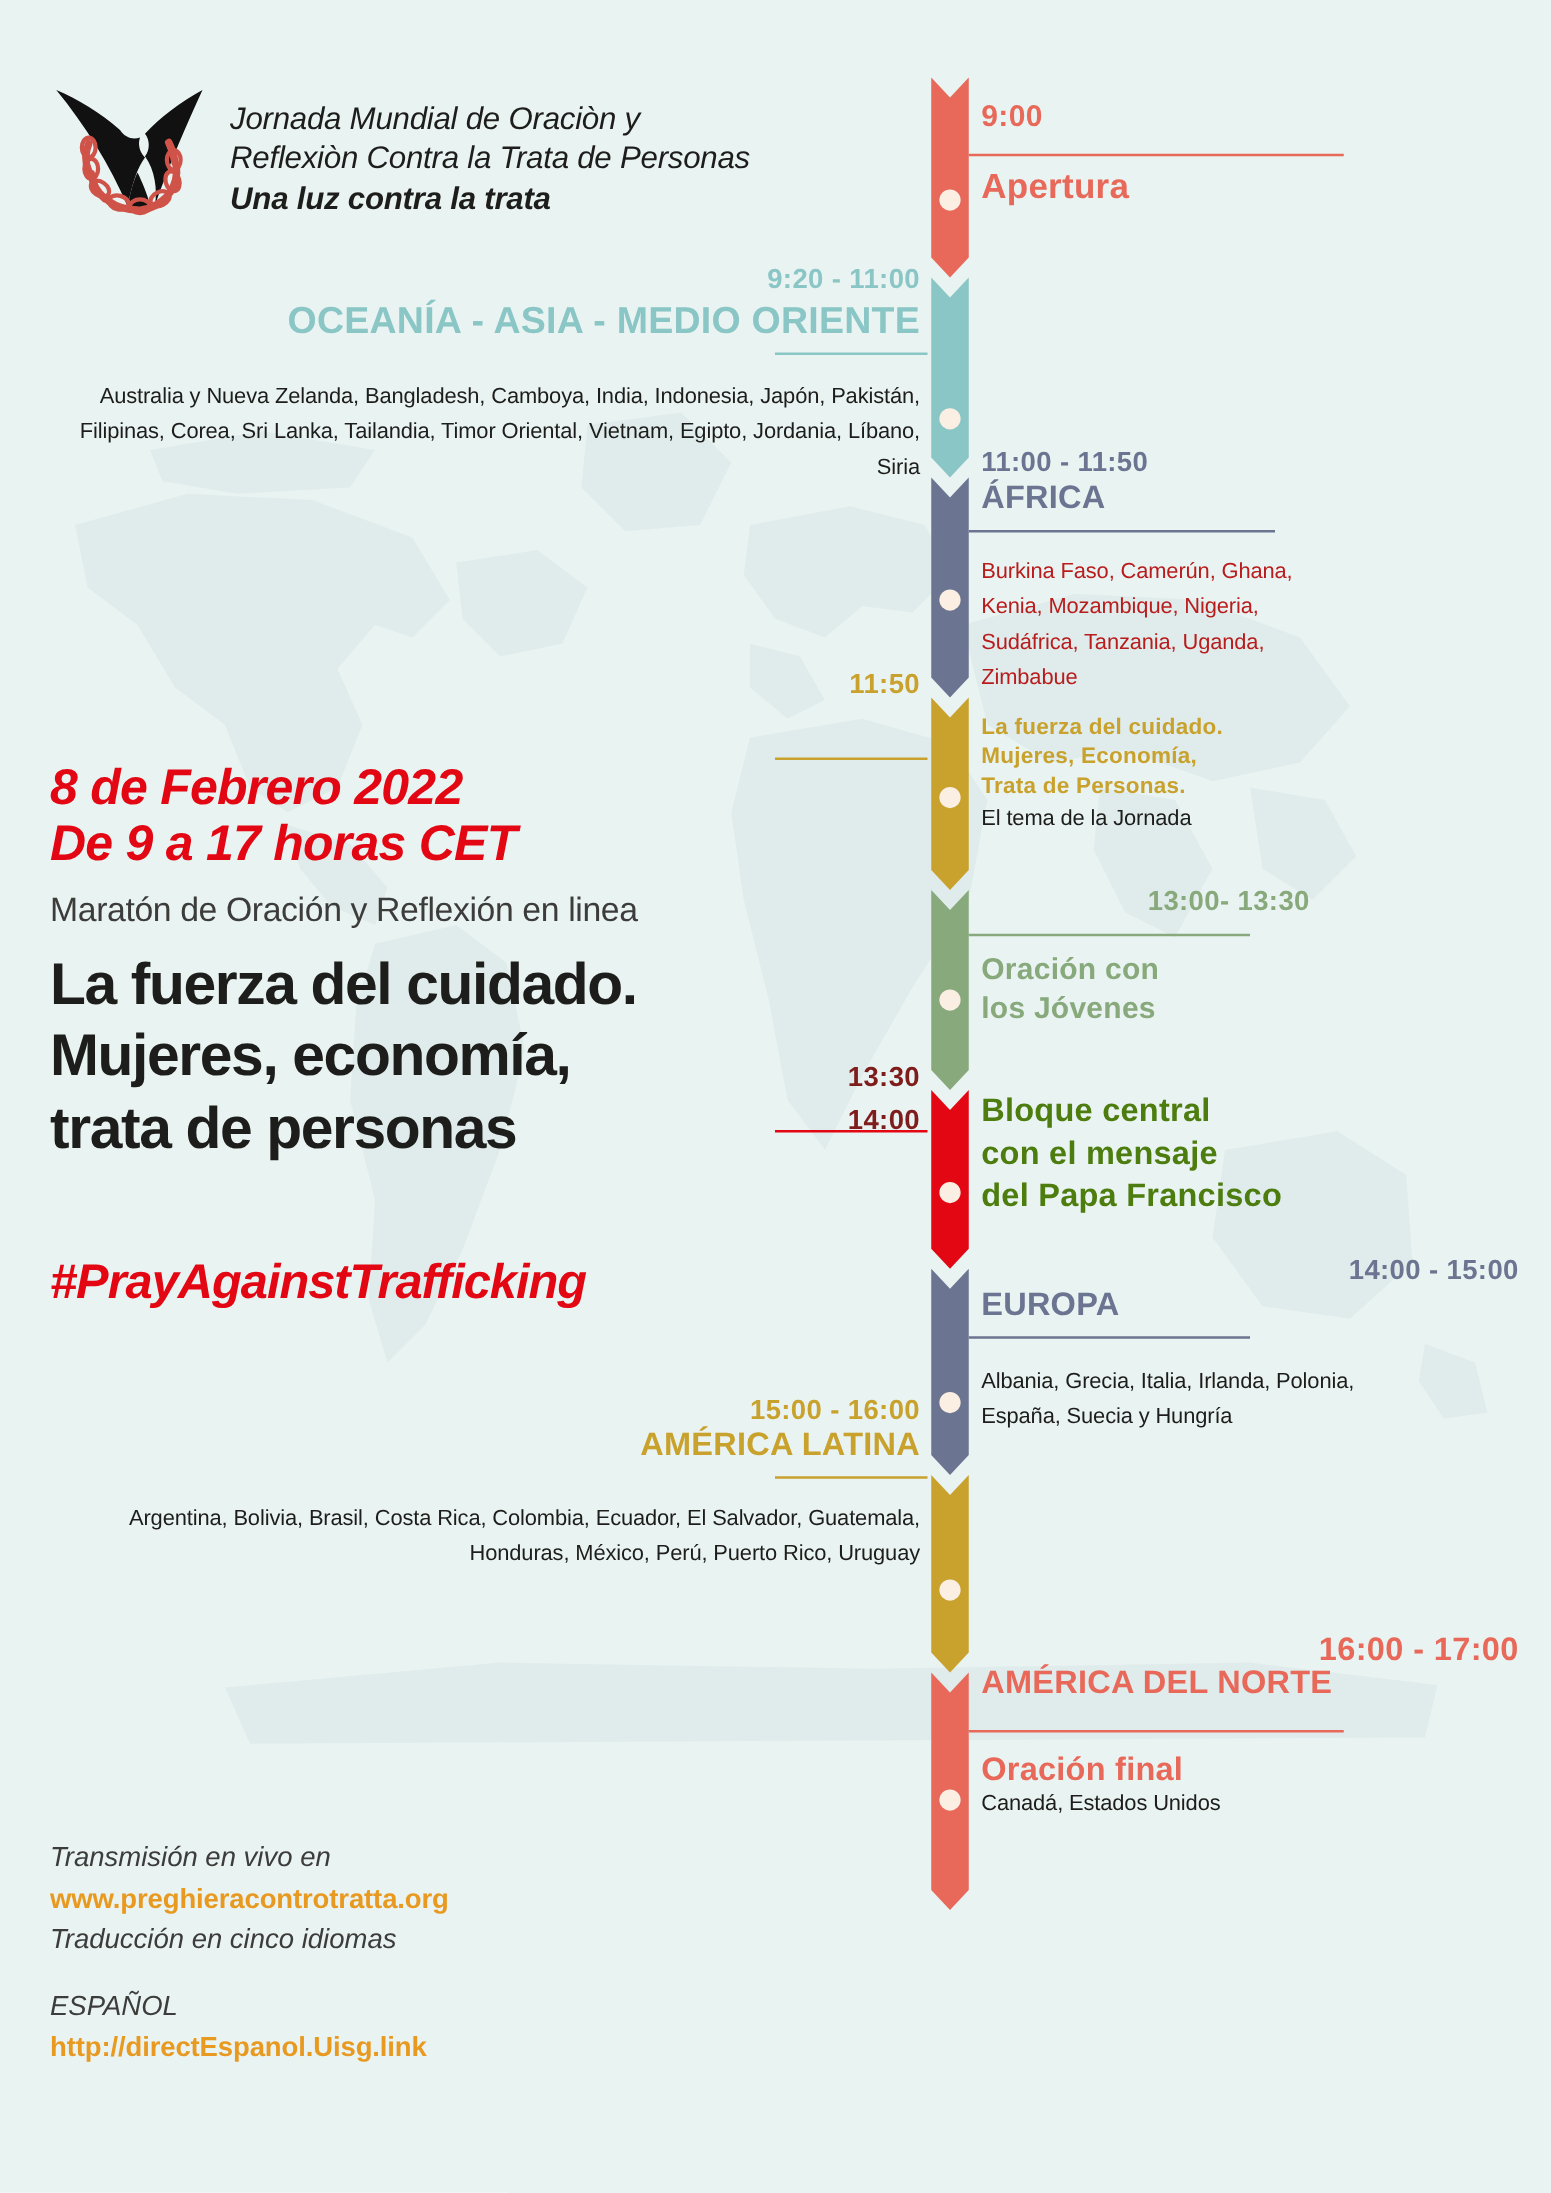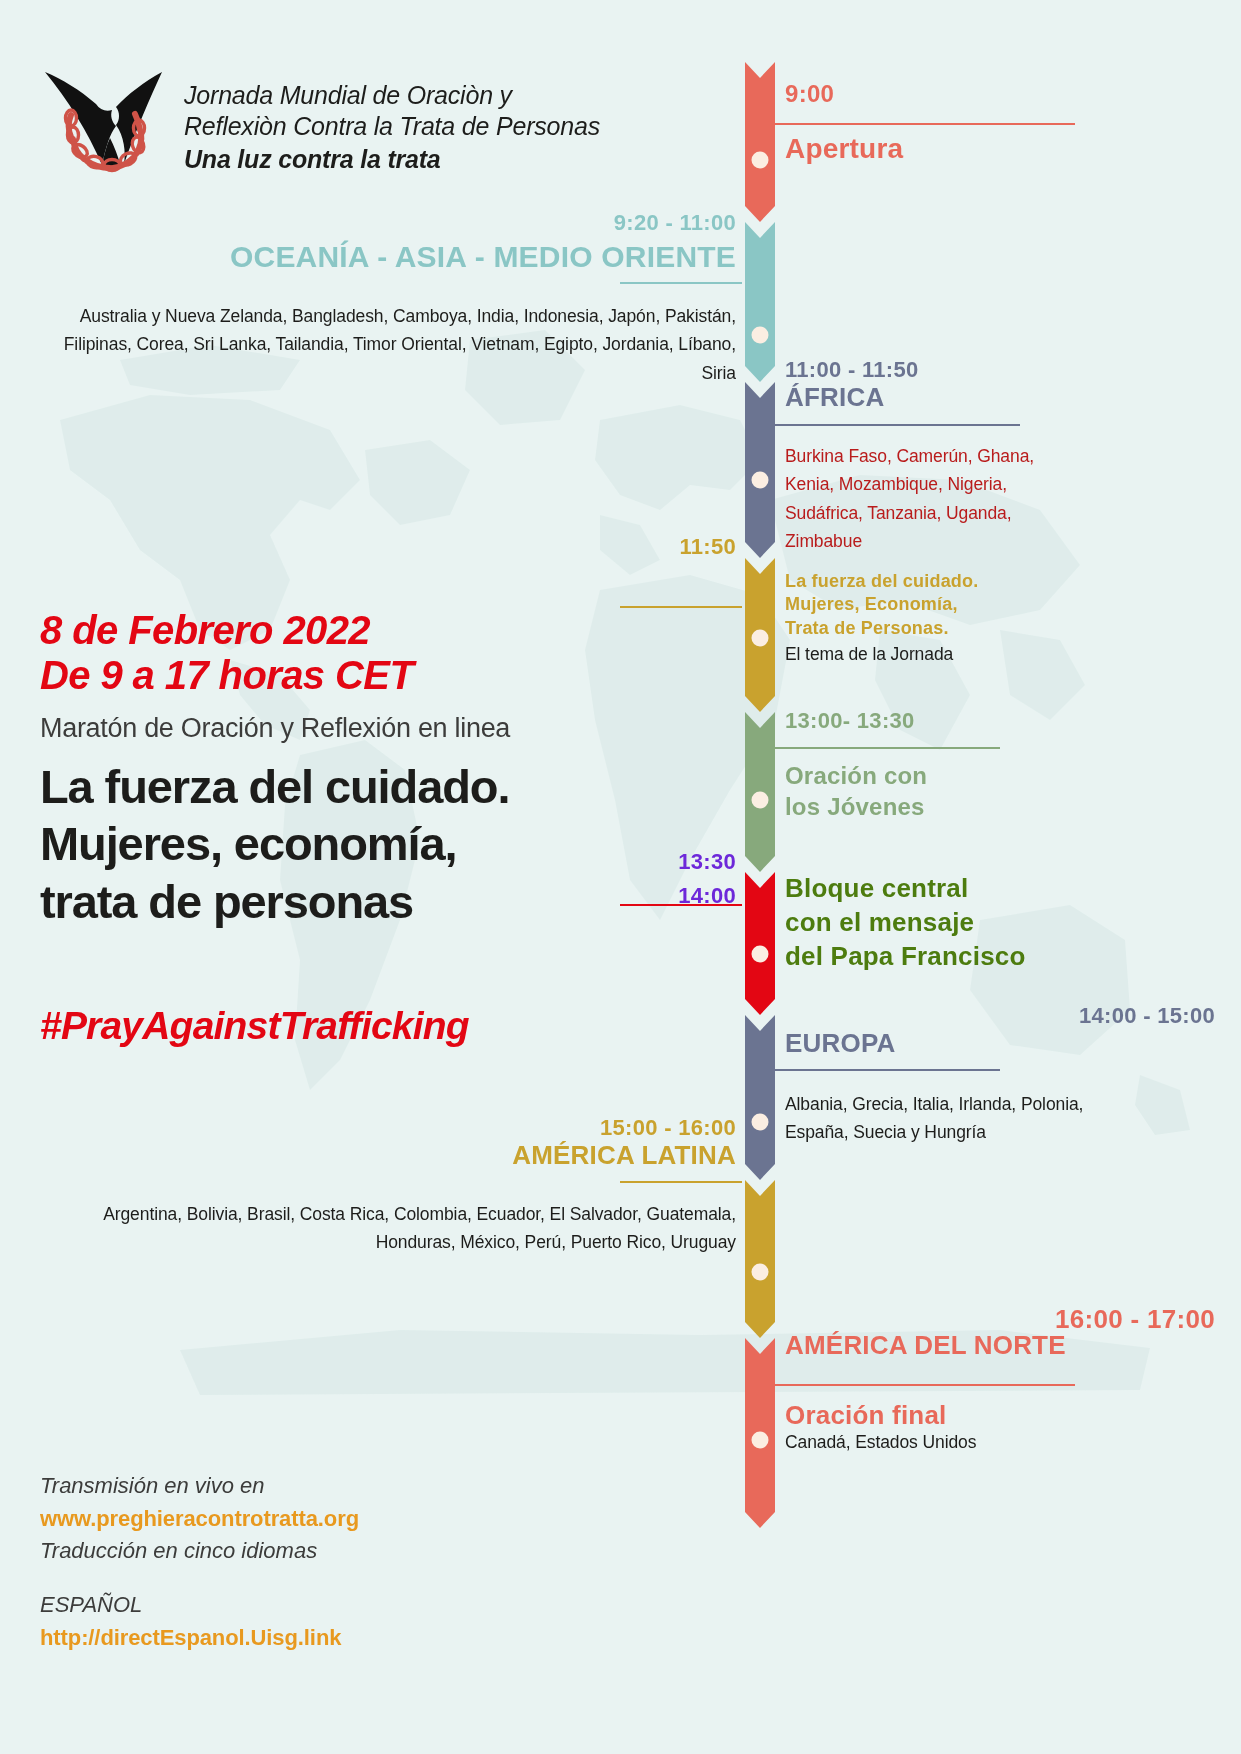--- a/index.html
+++ b/index.html
@@ -205,26 +205,26 @@
     <div class="tl-label right" style="left: 785px; width: 300px; text-align: left; top: 442px; color: #b91c1c; font-size: 17.5px; line-height: 1.62; letter-spacing: -0.1px;">Burkina Faso, Camerún, Ghana, Kenia, Mozambique, Nigeria, Sudáfrica, Tanzania, Uganda, Zimbabue</div>
     <div class="tl-label right" style="left: 10px; width: 726px; text-align: right; top: 530px; color: rgb(201, 162, 46); font-size: 22px; font-weight: bold; line-height: 1.55; letter-spacing: 0.3px;">
       <div>11:50</div>
     </div>
     <div class="tl-label right" style="left: 785px; width: 430px; text-align: left; top: 570px; color: rgb(201, 162, 46); font-size: 18px; font-weight: bold; line-height: 1.3; letter-spacing: 0.2px;">
       <div>La fuerza del cuidado.</div>
       <div>Mujeres, Economía,</div>
       <div>Trata de Personas.</div>
     </div>
     <div class="tl-label right" style="left: 785px; width: 300px; text-align: left; top: 640px; color: rgb(29, 29, 27); font-size: 17.5px; line-height: 1.62; letter-spacing: -0.1px;">El tema de la Jornada</div>
-    <div class="tl-label right" style="left: 785px; width: 430px; text-align: left; top: 708px; color: rgb(135, 169, 124); font-size: 22px; font-weight: bold; letter-spacing: 0.3px;">13:00- 13:30</div>
+    <div class="tl-label right" style="left: 768px; width: 430px; text-align: center; top: 708px; color: rgb(135, 169, 124); font-size: 22px; font-weight: bold; letter-spacing: 0.3px;">13:00- 13:30</div>
     <div class="tl-label right" style="left: 785px; width: 430px; text-align: left; top: 760px; color: rgb(135, 169, 124); font-size: 24px; font-weight: bold; line-height: 1.3; letter-spacing: 0.2px;">
       <div>Oración con</div>
       <div>los Jóvenes</div>
     </div>
-    <div class="tl-label right" style="left: 10px; width: 726px; text-align: right; top: 845px; color: #6d28d9; font-size: 22px; font-weight: bold; line-height: 1.55; letter-spacing: 0.3px;">
+    <div class="tl-label right" style="left: 10px; width: 726px; text-align: right; top: 845px; color: #7f1d1d; font-size: 22px; font-weight: bold; line-height: 1.55; letter-spacing: 0.3px;">
       <div>13:30</div>
       <div>14:00</div>
     </div>
     <div class="tl-label right" style="left: 785px; width: 430px; text-align: left; top: 872px; color: #4d7c0f; font-size: 26px; font-weight: bold; line-height: 1.3; letter-spacing: 0.2px;">
       <div>Bloque central</div>
       <div>con el mensaje</div>
       <div>del Papa Francisco</div>
     </div>
     <div class="tl-label right" style="left: 785px; width: 430px; text-align: right; top: 1003px; color: rgb(107, 116, 145); font-size: 22px; font-weight: bold; letter-spacing: 0.3px;">14:00 - 15:00</div>
     <div class="tl-label right" style="left: 785px; width: 430px; text-align: left; top: 1028px; color: rgb(107, 116, 145); font-size: 26px; font-weight: bold; letter-spacing: 0.2px; white-space: nowrap;">EUROPA</div>

